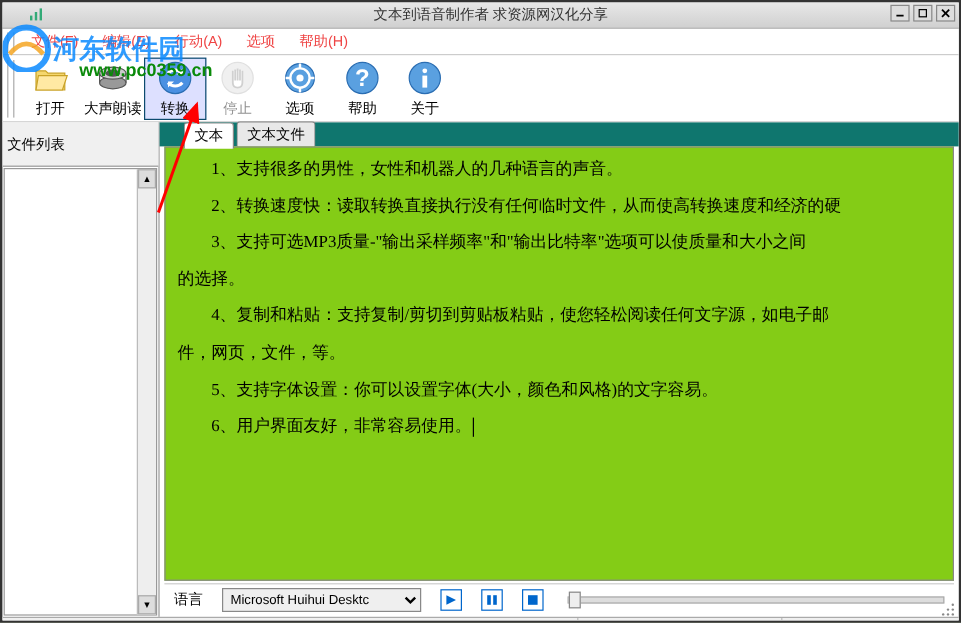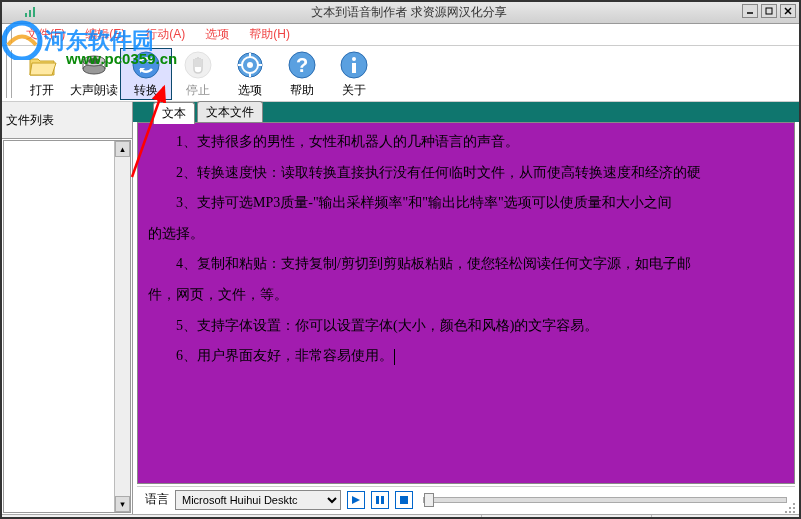--- a/index.html
+++ b/index.html
@@ -22,25 +22,25 @@
 .main-area { display: flex; height: 412px; }
 .sidebar { width: 131px; border-right: 1px solid #999; display: flex; flex-direction: column; }
 .sidebar-header { height: 18px; background: #f0f0f0; border-bottom: 1px solid #999; font-size: 12px; padding: 18px 4px; display: flex; align-items: center; }
 .sidebar-body { flex: 1; background: #fff; border: 1px solid #999; margin: 1px; position: relative; }
 .sidebar-scroll { position: absolute; right: 0; top: 0; bottom: 0; width: 16px; background: #eee; border-left: 1px solid #bbb; display: flex; flex-direction: column; justify-content: space-between; }
 .sidebar-scroll-btn { height: 16px; background: #ddd; border: 1px solid #aaa; display:flex; align-items:center; justify-content:center; font-size:9px; }
 .content-area { flex: 1; display: flex; flex-direction: column; position: relative; }
 .tabs { height: 20px; display: flex; align-items: center; padding-left: 20px; background: #0f766e; }
 .tab { padding: 2px 8px; font-size: 12px; border: 1px solid #888; border-bottom: none; background: #e8e8e8; margin-right: 2px; cursor: pointer; border-radius: 3px 3px 0 0; }
 .tab.active { background: #fff; position: relative; top: 1px; }
-.text-area { flex: 1; border: 1px solid #888; margin: 0 4px 2px 4px; background: #a21caf; padding: 6px 10px; font-size: 14px; line-height: 1.9; overflow-y: auto; font-family: SimSun, serif; }
+.text-area { flex: 1; border: 1px solid #888; margin: 0 4px 2px 4px; background: #84cc16; padding: 6px 10px; font-size: 14px; line-height: 1.9; overflow-y: auto; font-family: SimSun, serif; }
 .text-area p { margin-bottom: 4px; text-indent: 2em; }
 .text-area p.no-indent { text-indent: 0; }
 .caret { display:inline-block; width:1px; height:16px; background:#000; vertical-align:middle; margin-left:1px; }
-.bottom-bar { height: 26px; display: flex; align-items: center; padding: 0 8px; border-top: 1px solid #ccc; gap: 6px; margin: 0 4px 2px 4px; }
+.bottom-bar { height: 26px; display: flex; align-items: center; padding: 0 8px; border-top: 1px solid #ccc; gap: 16px; margin: 0 4px 2px 4px; }
 .bottom-label { font-size: 12px; }
 .voice-select { width: 166px; height: 20px; border: 1px solid #888; font-size: 11px; padding: 1px 2px; }
 .media-btn { width: 18px; height: 18px; border: 1px solid #06c; display: flex; align-items: center; justify-content: center; cursor: pointer; background: #fff; }
 .progress-track { flex: 1; height: 6px; background: #ddd; border: 1px solid #aaa; position: relative; margin-left:4px; }
 .progress-handle { position: absolute; left: 0; top: -5px; width: 10px; height: 14px; background: #eee; border: 1px solid #888; }
 .status-bar { height: 20px; background: #f0f0f0; border-top: 1px solid #aaa; display: flex; align-items: center; }
 .status-segment { border-right: 1px solid #bbb; height: 100%; }
 .status-seg1 { width: 480px; }
 .status-seg2 { width: 170px; }
 .status-resize { position:absolute; right:2px; bottom:2px; width:14px; height:14px; }

